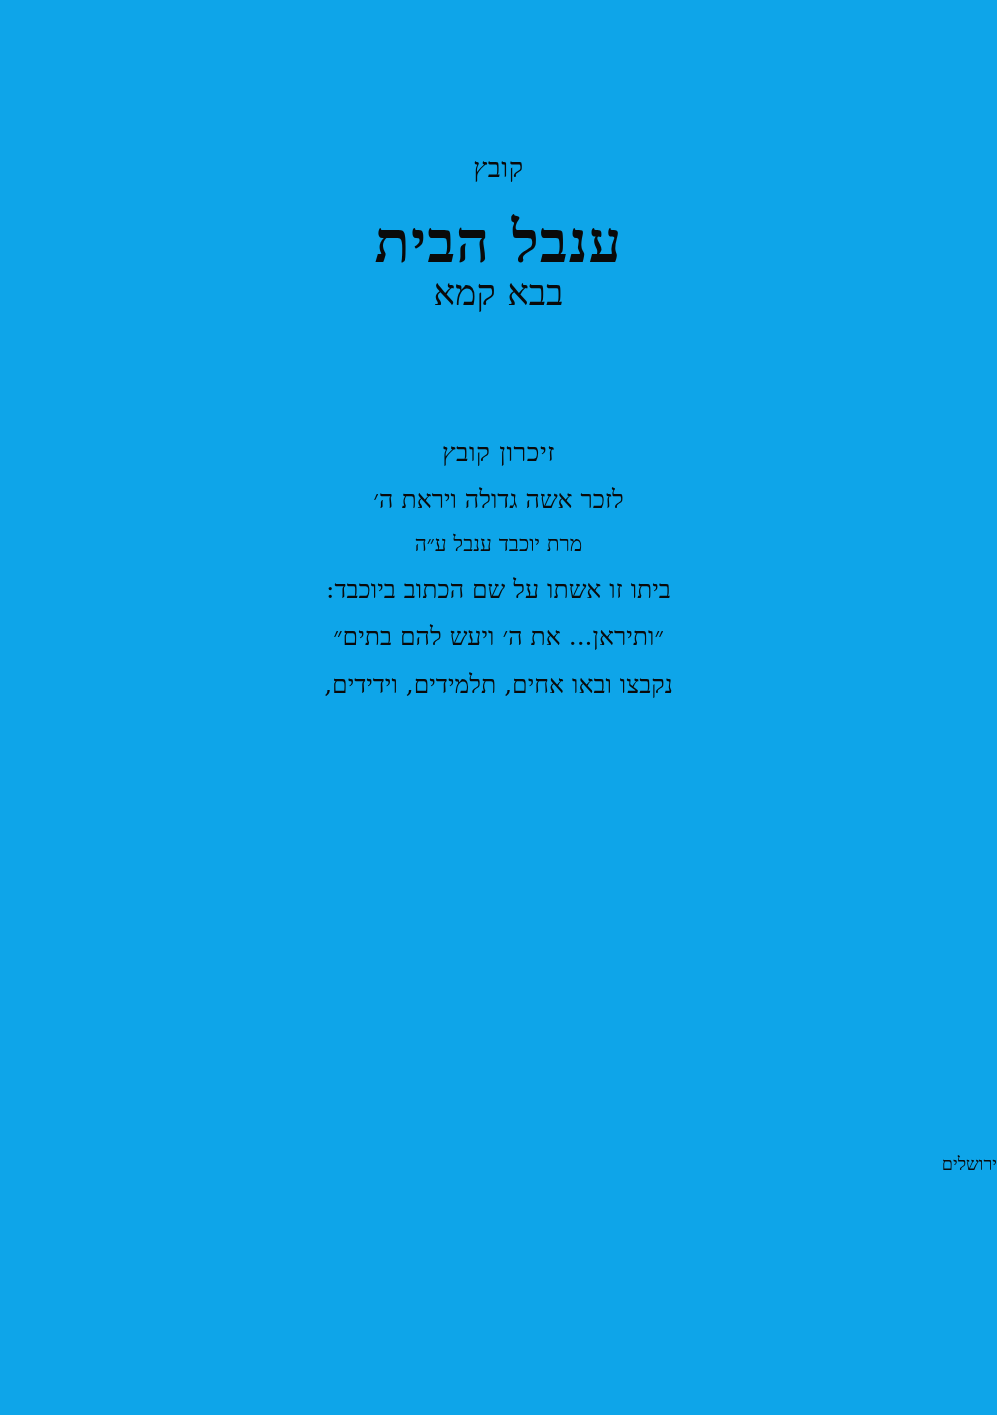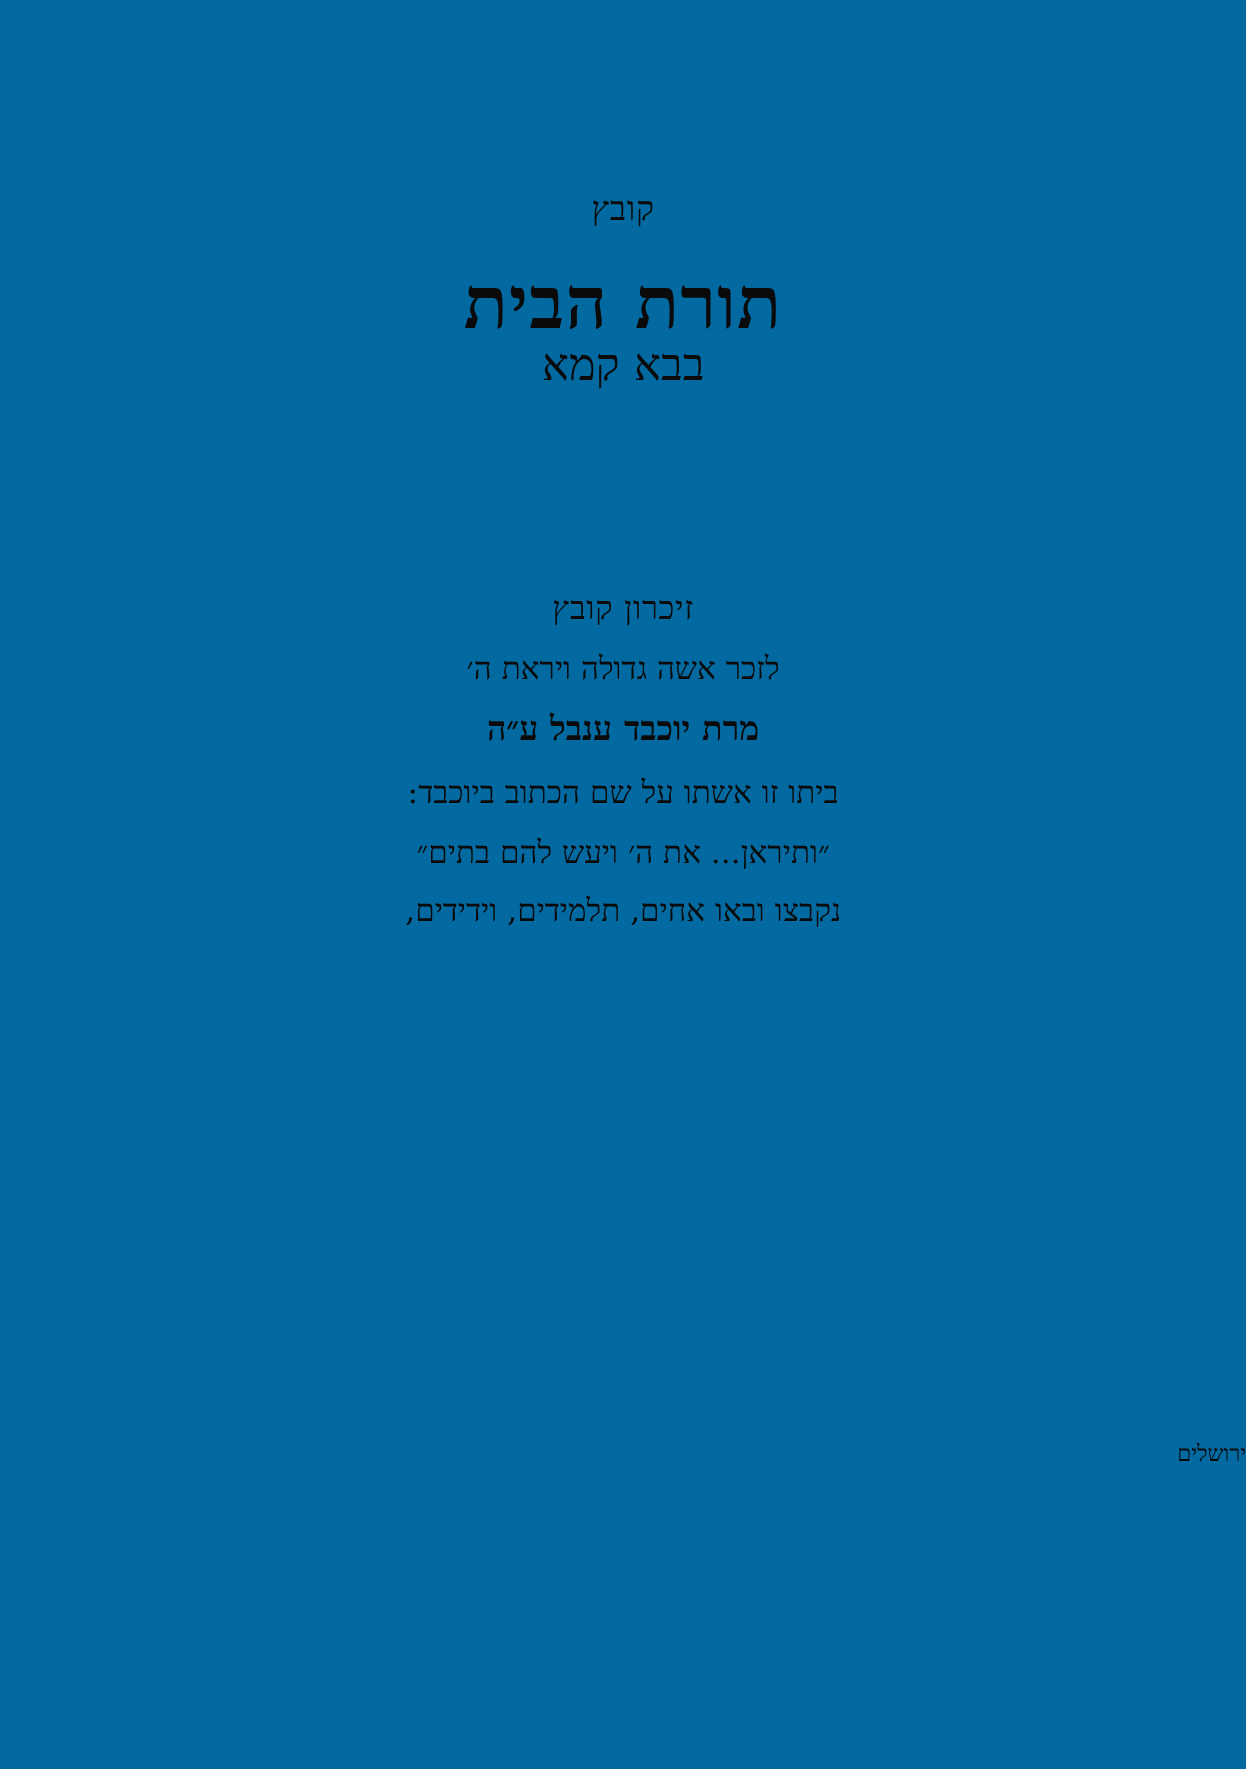--- a/index.html
+++ b/index.html
@@ -11,25 +11,24 @@
     width: 997px;
     height: 1415px;
     position: relative;
     font-family: "DejaVu Serif", "Liberation Serif", serif;
     color: #0a0a0a;
     overflow: hidden;
   }
   .page {
     position: absolute;
     inset: 0;
-    background: #0369a1;
+    background: #0ea5e9;
     display: flex;
     flex-direction: column;
     align-items: center;
-    gap: 35px;
   }
 
   
   .title-block {
     margin-top: 152px;
     text-align: center;
     width: 100%;
   }
   .kovetz {
     font-size: 27px;
@@ -60,22 +59,22 @@
   .ded-head {
     font-size: 26px;
     font-weight: 400;
     letter-spacing: 0.5px;
   }
   .ded-line {
     font-size: 25px;
     margin-top: 7px;
   }
   .ded-name {
-    font-size: 27px;
-    font-weight: 700;
+    font-size: 21px;
+    font-weight: 400;
     margin-top: 7px;
   }
   .ded-line.tight {
     margin-top: 8px;
   }
 
   
   .imprint {
     position: absolute;
     left: 0;
@@ -88,21 +87,21 @@
     font-size: 18px;
   }
 </style>
 </head>
 <body>
 
 <div class="page">
 
   <div class="title-block">
     <div class="kovetz">קובץ</div>
-    <div class="main-title">תורת הבית</div>
+    <div class="main-title">ענבל הבית</div>
     <div class="sub-title">בבא קמא</div>
   </div>
 
   <div class="dedication">
     <div class="ded-head">זיכרון קובץ</div>
     <div class="ded-line">לזכר אשה גדולה ויראת ה׳</div>
     <div class="ded-name">מרת יוכבד ענבל ע״ה</div>
     <div class="ded-line tight">ביתו זו אשתו על שם הכתוב ביוכבד:</div>
     <div class="ded-line">״ותיראן... את ה׳ ויעש להם בתים״</div>
     <div class="ded-line">נקבצו ובאו אחים, תלמידים, וידידים,</div>

